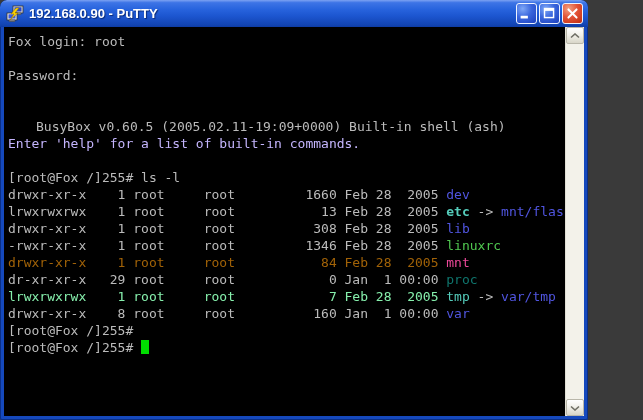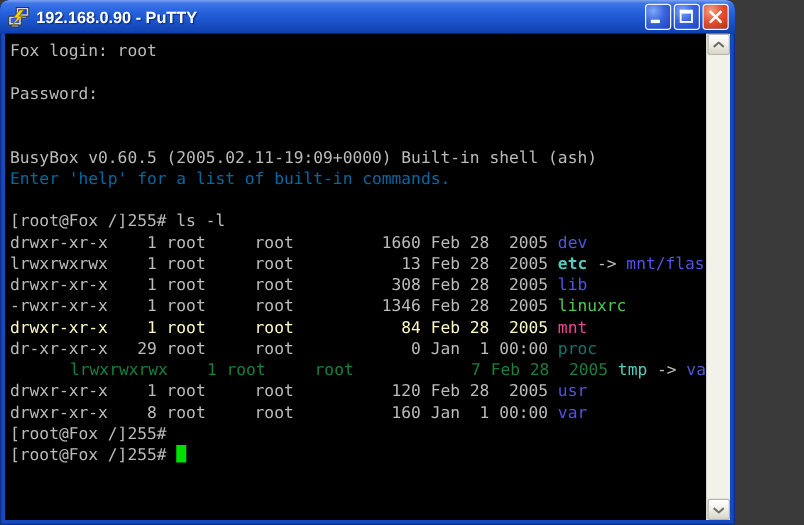--- a/index.html
+++ b/index.html
@@ -120,32 +120,31 @@
     </div>
   </div>
 
   <div class="client">
     <div class="terminal" style="background: rgb(0, 0, 0);">
         <div class="term-line"><span style="color: rgb(187, 187, 187);">Fox login: root</span></div>
         <div class="term-line"></div>
         <div class="term-line"><span style="color: rgb(187, 187, 187);">Password:</span></div>
         <div class="term-line"></div>
         <div class="term-line"></div>
-        <div class="term-line"><span style="color: rgb(187, 187, 187);">BusyBox v0.60.5 (2005.02.11-19:09+0000) Built-in shell (ash)</span></div>
-        <div class="term-line"><span style="color: #0369a1;">Enter 'help' for a list of built-in commands.</span></div>
+        <div class="term-line"><span style="color: rgb(187, 187, 187); margin-left: 28px;">BusyBox v0.60.5 (2005.02.11-19:09+0000) Built-in shell (ash)</span></div>
+        <div class="term-line"><span style="color: #c4b5fd;">Enter 'help' for a list of built-in commands.</span></div>
         <div class="term-line"></div>
         <div class="term-line"><span style="color: rgb(187, 187, 187);">[root@Fox /]255# ls -l</span></div>
         <div class="term-line"><span style="color: rgb(187, 187, 187);">drwxr-xr-x    1 root     root         1660 Feb 28  2005 </span><span style="color: rgb(80, 85, 224);">dev</span></div>
         <div class="term-line"><span style="color: rgb(187, 187, 187);">lrwxrwxrwx    1 root     root           13 Feb 28  2005 </span><span style="color: rgb(85, 204, 187); font-weight: bold;">etc</span><span style="color: rgb(187, 187, 187);"> -&gt; </span><span style="color: rgb(80, 85, 224);">mnt/flash/etc</span></div>
         <div class="term-line"><span style="color: rgb(187, 187, 187);">drwxr-xr-x    1 root     root          308 Feb 28  2005 </span><span style="color: rgb(80, 85, 224);">lib</span></div>
         <div class="term-line"><span style="color: rgb(187, 187, 187);">-rwxr-xr-x    1 root     root         1346 Feb 28  2005 </span><span style="color: rgb(80, 200, 80);">linuxrc</span></div>
-        <div class="term-line"><span style="color: #fef9c3;">drwxr-xr-x    1 root     root           84 Feb 28  2005 </span><span style="color: #ec4899;">mnt</span></div>
+        <div class="term-line"><span style="color: #a16207;">drwxr-xr-x    1 root     root           84 Feb 28  2005 </span><span style="color: #ec4899;">mnt</span></div>
         <div class="term-line"><span style="color: rgb(187, 187, 187);">dr-xr-xr-x   29 root     root            0 Jan  1 00:00 </span><span style="color: #0f766e;">proc</span></div>
-        <div class="term-line"><span style="color: #15803d; margin-left: 48px;">lrwxrwxrwx    1 root     root            7 Feb 28  2005 </span><span style="color: rgb(85, 204, 187);">tmp</span><span style="color: rgb(187, 187, 187);"> -&gt; </span><span style="color: rgb(80, 85, 224); text-align: right;">var/tmp</span></div>
-        <div class="term-line"><span style="color: rgb(187, 187, 187);">drwxr-xr-x    1 root     root          120 Feb 28  2005 </span><span style="color: rgb(80, 85, 224);">usr</span></div>
+        <div class="term-line"><span style="color: #86efac;">lrwxrwxrwx    1 root     root            7 Feb 28  2005 </span><span style="color: rgb(85, 204, 187);">tmp</span><span style="color: rgb(187, 187, 187);"> -&gt; </span><span style="color: rgb(80, 85, 224); text-align: right;">var/tmp</span></div>
         <div class="term-line"><span style="color: rgb(187, 187, 187);">drwxr-xr-x    8 root     root          160 Jan  1 00:00 </span><span style="color: rgb(80, 85, 224);">var</span></div>
         <div class="term-line"><span style="color: rgb(187, 187, 187);">[root@Fox /]255#</span></div>
         <div class="term-line"><span style="color: rgb(187, 187, 187);">[root@Fox /]255# </span><span class="term-cursor" style="background: rgb(0, 221, 0);"></span></div>
       </div>
 
     <div class="scrollbar">
       <button class="sb-btn">
         <svg viewBox="0 0 10 6" width="10" height="6">
           <path d="M1 4.5 L5 1 L9 4.5" fill="none" stroke="#6f6f65" stroke-width="1.6"></path>
         </svg>

